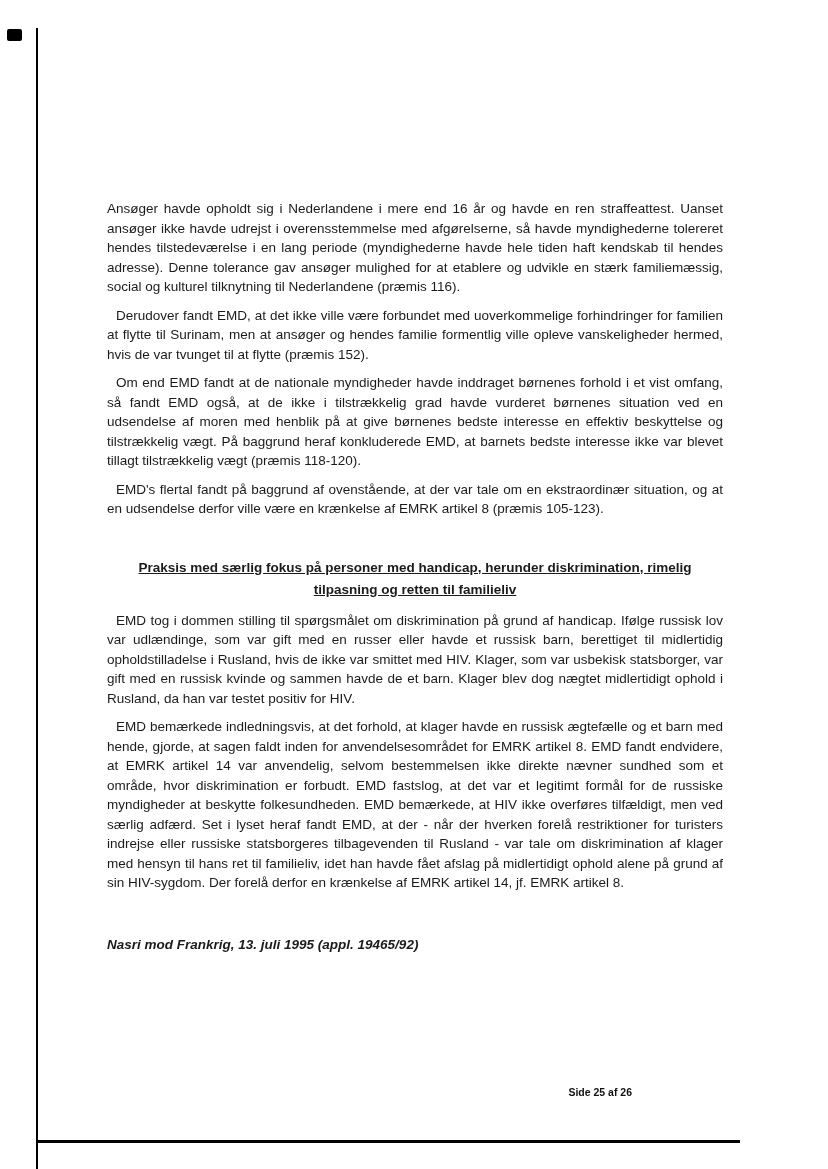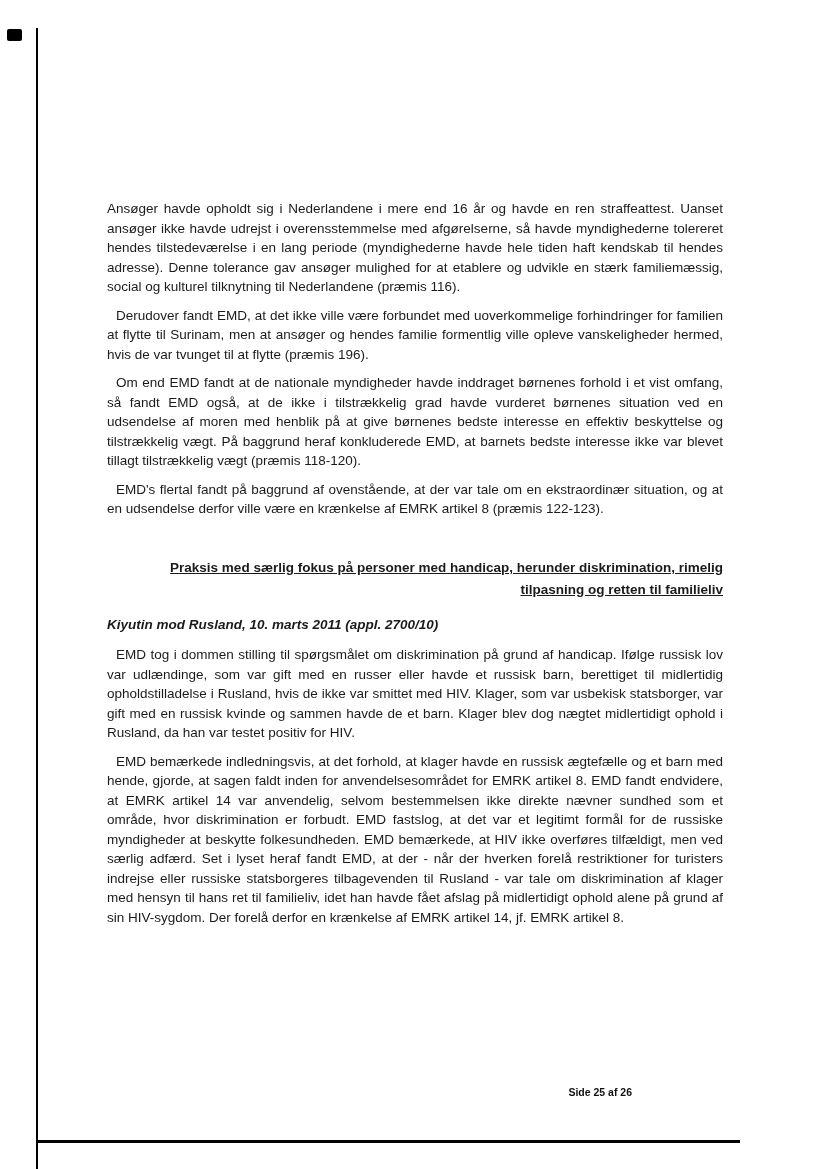--- a/index.html
+++ b/index.html
@@ -57,21 +57,21 @@
   }
   .para.first {
     text-indent: 0;
   }
   .section-heading {
     margin: 38px 0 10px 0;
     font-size: 13.5px;
     line-height: 22px;
     font-weight: bold;
     text-decoration: underline;
-    text-align: right;
+    text-align: center;
   }
   .case-title {
     margin: 14px 0 11px 0;
     font-size: 13.5px;
     line-height: 19.5px;
     font-weight: bold;
     font-style: italic;
     text-align: left;
   }
   .case-title.second {
@@ -90,27 +90,27 @@
 <body>
 
 <div class="page">
 
   <div class="scan-mark"></div>
   <div class="scan-line-left"></div>
   <div class="scan-line-bottom"></div>
 
   <div class="content">
     <p class="para first">Ansøger havde opholdt sig i Nederlandene i mere end 16 år og havde en ren straffeattest. Uanset ansøger ikke havde udrejst i overensstemmelse med afgørelserne, så havde myndighederne tolereret hendes tilstedeværelse i en lang periode (myndighederne havde hele tiden haft kendskab til hendes adresse). Denne tolerance gav ansøger mulighed for at etablere og udvikle en stærk familiemæssig, social og kulturel tilknytning til Nederlandene (præmis 116).</p>
-    <p class="para">Derudover fandt EMD, at det ikke ville være forbundet med uoverkommelige forhindringer for familien at flytte til Surinam, men at ansøger og hendes familie formentlig ville opleve vanskeligheder hermed, hvis de var tvunget til at flytte (præmis 196).</p>
+    <p class="para">Derudover fandt EMD, at det ikke ville være forbundet med uoverkommelige forhindringer for familien at flytte til Surinam, men at ansøger og hendes familie formentlig ville opleve vanskeligheder hermed, hvis de var tvunget til at flytte (præmis 152).</p>
     <p class="para">Om end EMD fandt at de nationale myndigheder havde inddraget børnenes forhold i et vist omfang, så fandt EMD også, at de ikke i tilstrækkelig grad havde vurderet børnenes situation ved en udsendelse af moren med henblik på at give børnenes bedste interesse en effektiv beskyttelse og tilstrækkelig vægt. På baggrund heraf konkluderede EMD, at barnets bedste interesse ikke var blevet tillagt tilstrækkelig vægt (præmis 118-120).</p>
-    <p class="para">EMD's flertal fandt på baggrund af ovenstående, at der var tale om en ekstraordinær situation, og at en udsendelse derfor ville være en krænkelse af EMRK artikel 8 (præmis 122-123).</p>
+    <p class="para">EMD's flertal fandt på baggrund af ovenstående, at der var tale om en ekstraordinær situation, og at en udsendelse derfor ville være en krænkelse af EMRK artikel 8 (præmis 105-123).</p>
 
     <h2 class="section-heading">Praksis med særlig fokus på personer med handicap, herunder diskrimination, rimelig tilpasning og retten til familieliv</h2>
 
-    <h3 class="case-title">Kiyutin mod Rusland, 10. marts 2011 (appl. 2700/10)</h3>
     <p class="para">EMD tog i dommen stilling til spørgsmålet om diskrimination på grund af handicap. Ifølge russisk lov var udlændinge, som var gift med en russer eller havde et russisk barn, berettiget til midlertidig opholdstilladelse i Rusland, hvis de ikke var smittet med HIV. Klager, som var usbekisk statsborger, var gift med en russisk kvinde og sammen havde de et barn. Klager blev dog nægtet midlertidigt ophold i Rusland, da han var testet positiv for HIV.</p>
     <p class="para">EMD bemærkede indledningsvis, at det forhold, at klager havde en russisk ægtefælle og et barn med hende, gjorde, at sagen faldt inden for anvendelsesområdet for EMRK artikel 8. EMD fandt endvidere, at EMRK artikel 14 var anvendelig, selvom bestemmelsen ikke direkte nævner sundhed som et område, hvor diskrimination er forbudt. EMD fastslog, at det var et legitimt formål for de russiske myndigheder at beskytte folkesundheden. EMD bemærkede, at HIV ikke overføres tilfældigt, men ved særlig adfærd. Set i lyset heraf fandt EMD, at der - når der hverken forelå restriktioner for turisters indrejse eller russiske statsborgeres tilbagevenden til Rusland - var tale om diskrimination af klager med hensyn til hans ret til familieliv, idet han havde fået afslag på midlertidigt ophold alene på grund af sin HIV-sygdom. Der forelå derfor en krænkelse af EMRK artikel 14, jf. EMRK artikel 8.</p>
 
+    <h3 class="case-title second">Nasri mod Frankrig, 13. juli 1995 (appl. 19465/92)</h3>
   </div>
 
   <div class="footer">Side 25 af 26</div>
 
 </div>
 
 </body></html>

